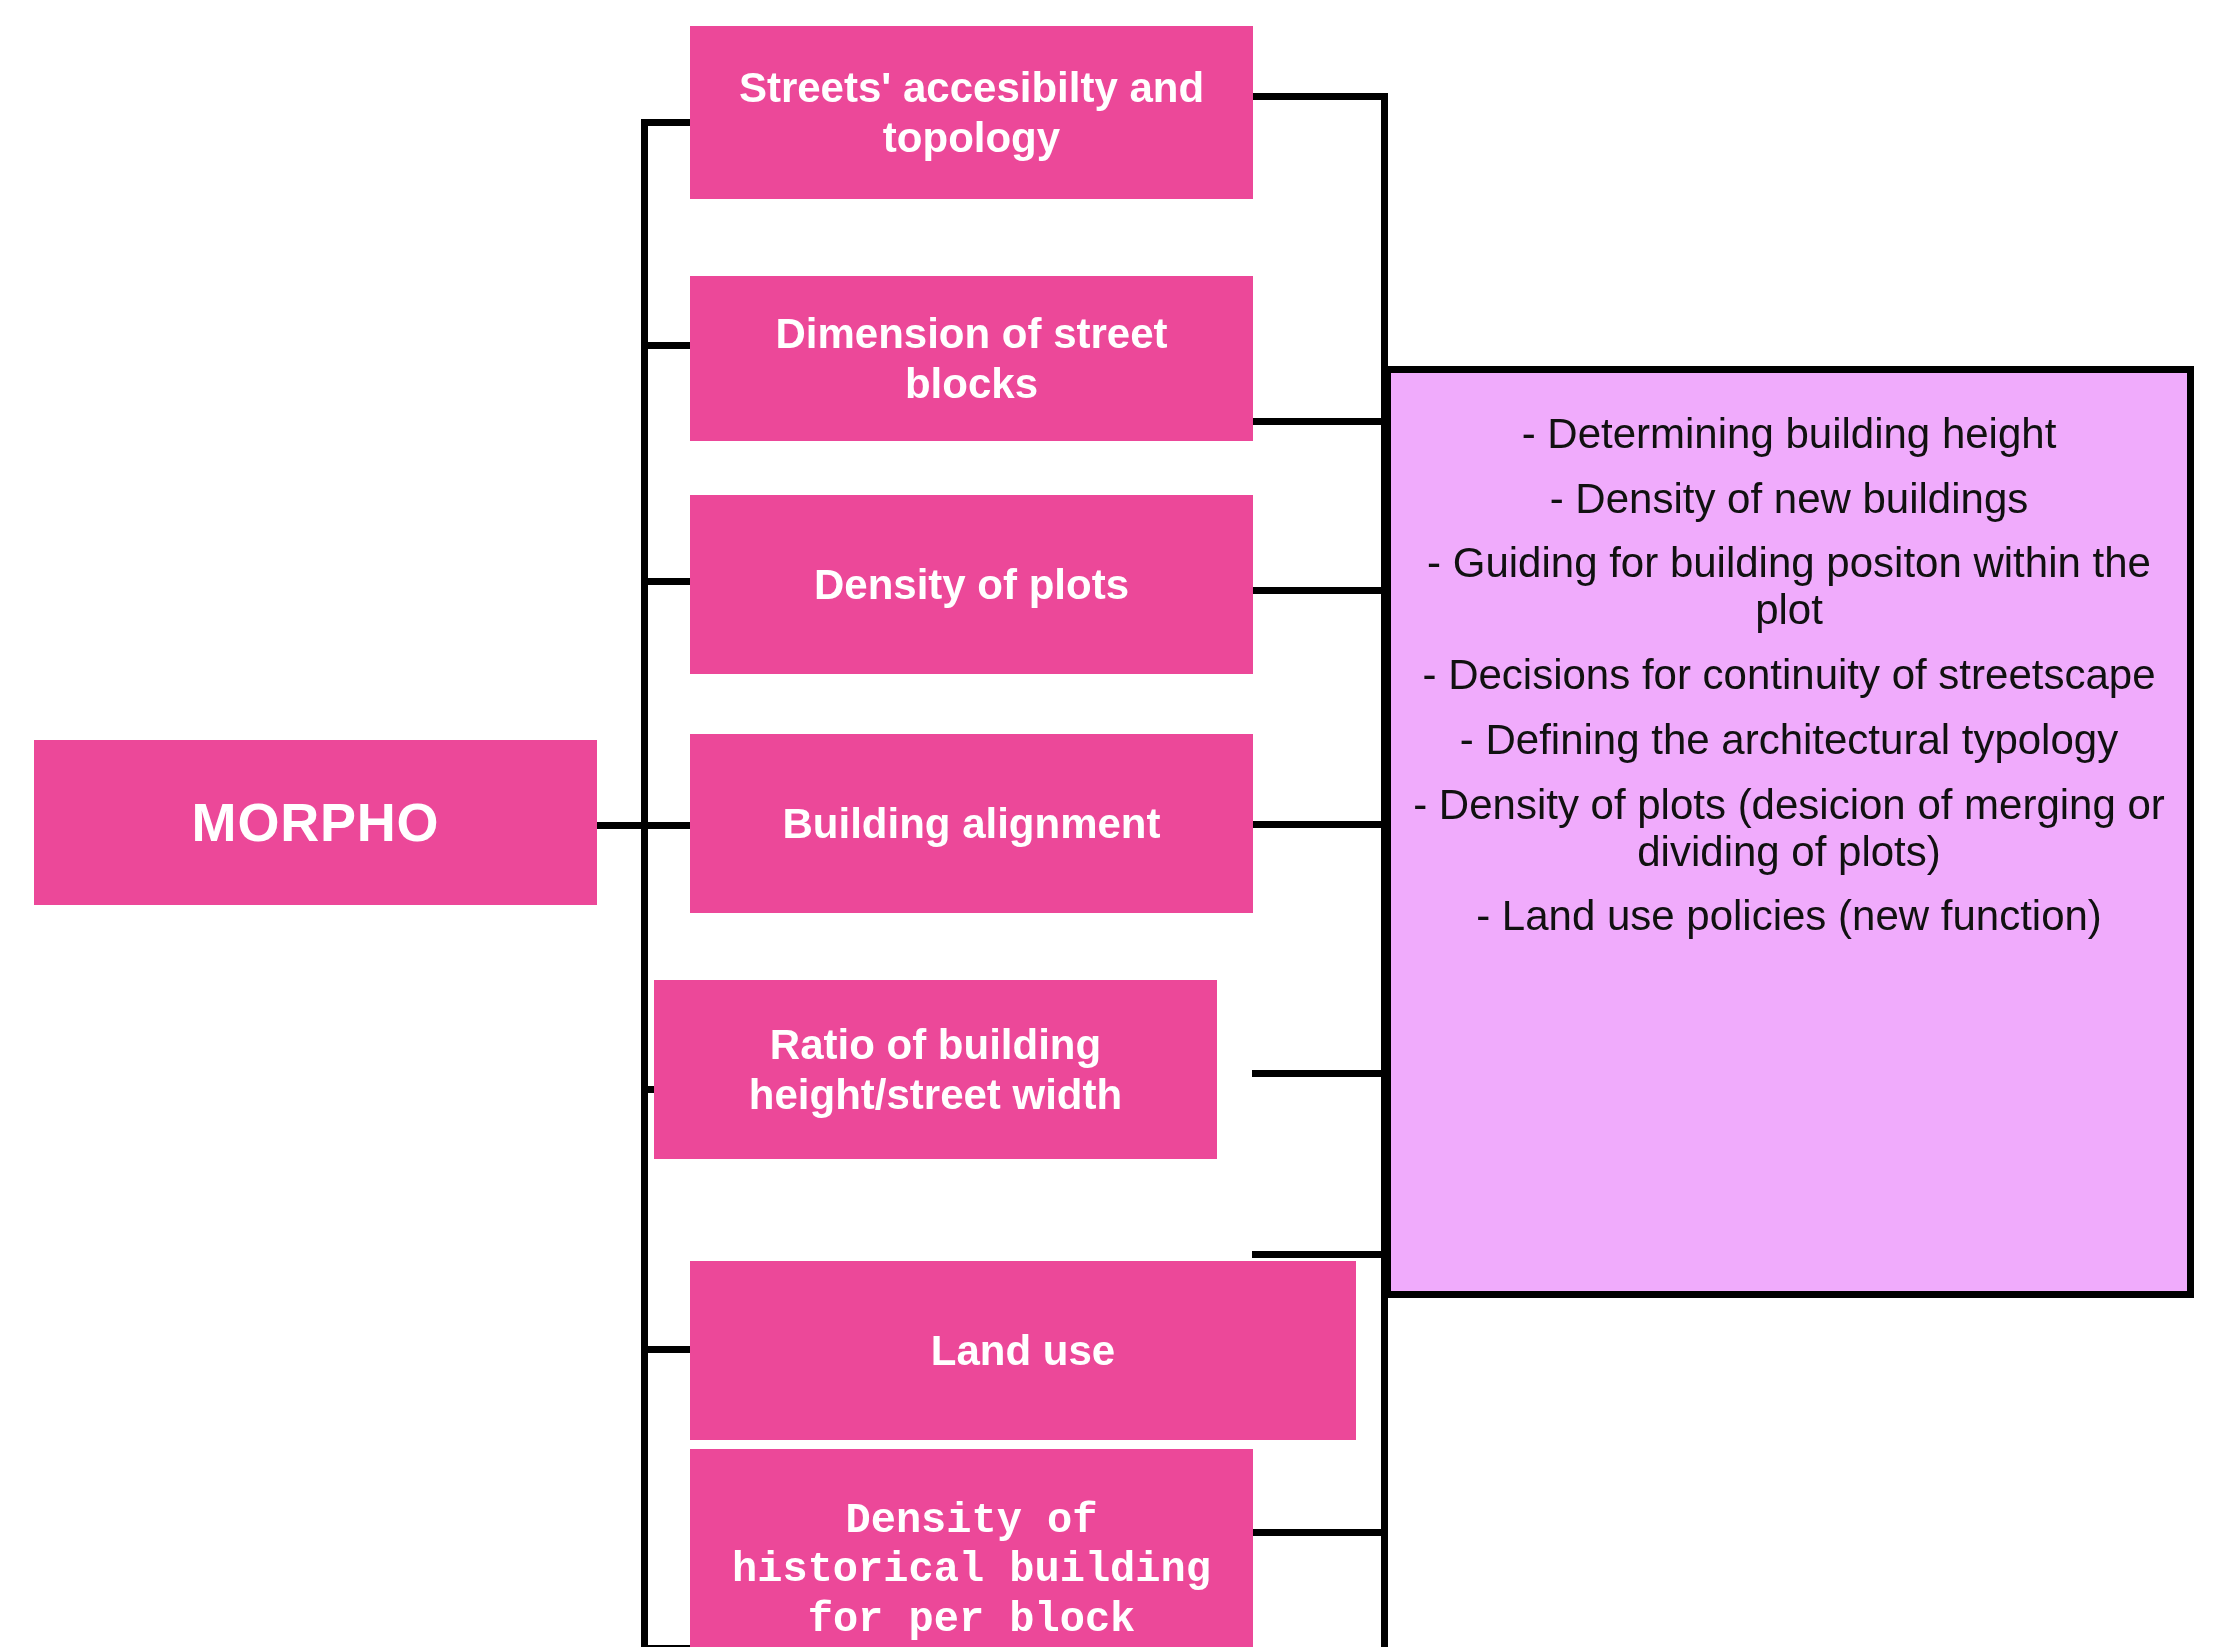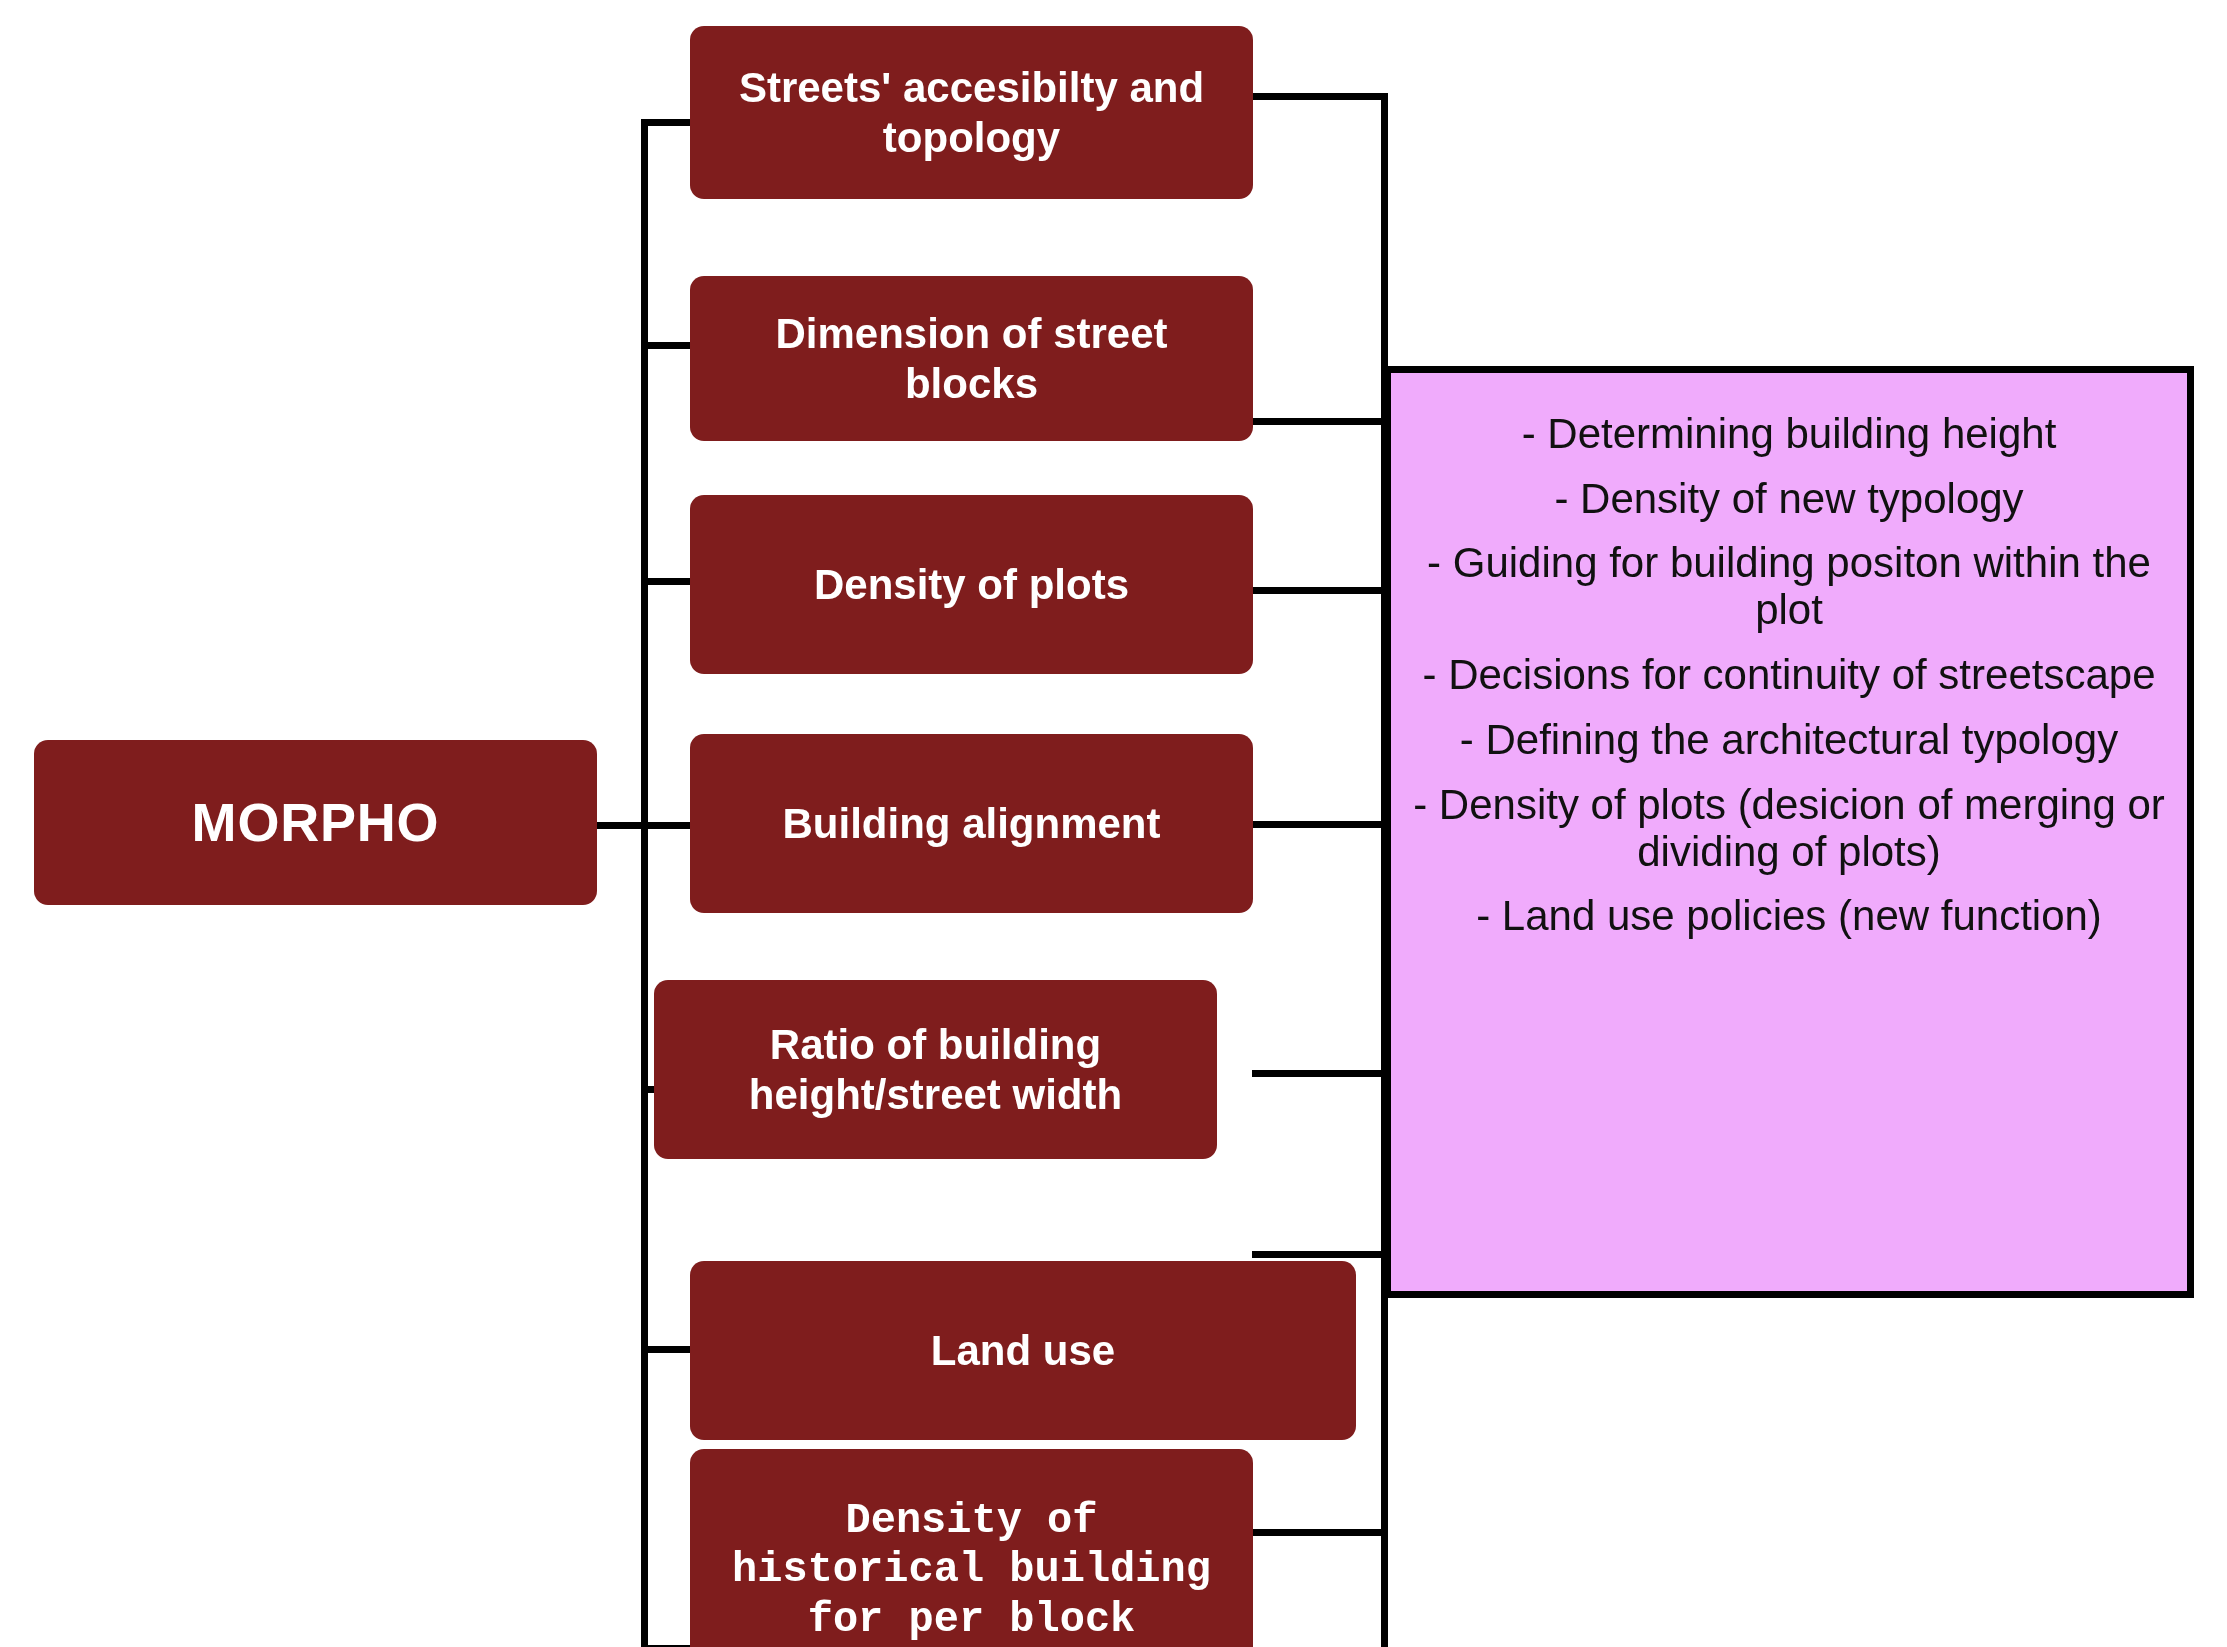--- a/index.html
+++ b/index.html
@@ -12,32 +12,31 @@
     position:relative;
     width:2227px;
     height:1647px;
     background:#ffffff;
     overflow:hidden;
   }
 
   
   .node{
     position:absolute;
-    background:#7f1d1d;
+    background:#ec4899;
     color:#ffffff;
     display:flex;
     align-items:center;
     justify-content:center;
     text-align:center;
     font-weight:bold;
     line-height:1.18;
     box-sizing:border-box;
     padding:3.2px 21px;
     z-index:3;
-    border-radius:14px;
   }
   .node.root{
     font-weight:bold;
     letter-spacing:0.8px;
     font-size:54px;
     padding:16px 8px;
   }
   .node.leaf{ font-size:42px; }
 
   
@@ -126,21 +125,21 @@
     <span>Land use</span>
   </div>
 
   <div class="node leaf" style="left:690px; top:1449px; width:563px; height:244px;font-family:Liberation Mono, monospace;">
     <span>Density of historical building for per block</span>
   </div>
 
   <div class="panel" style="left:1384px; top:366px; width:810px; height:932px;">
     <ul class="panel-list">
       <li>- Determining building height</li>
-      <li>-  Density of new typology</li>
+      <li>-  Density of new buildings</li>
       <li>- Guiding for building positon within the plot</li>
       <li>- Decisions for continuity of streetscape</li>
       <li>- Defining the architectural typology</li>
       <li>- Density of plots (desicion of merging or dividing of plots)</li>
       <li>- Land use policies (new function)</li>
     </ul>
   </div>
 
 </div>
 

